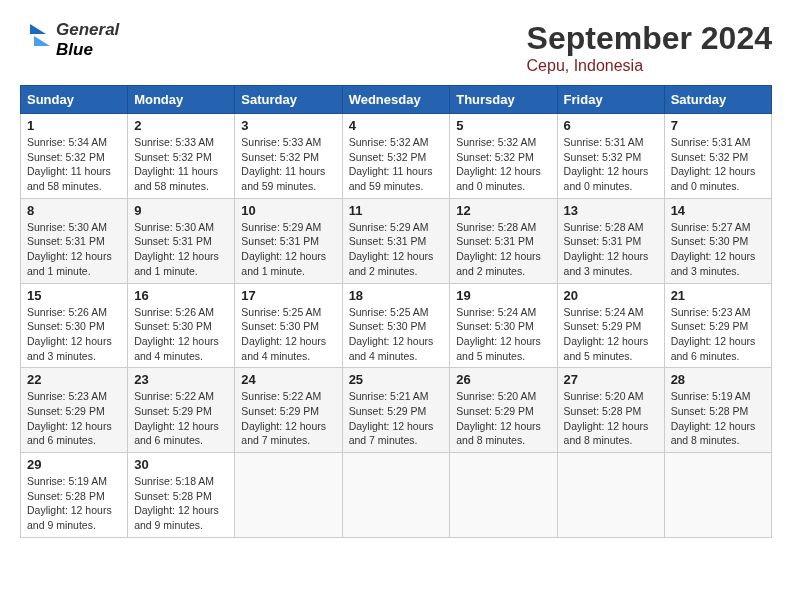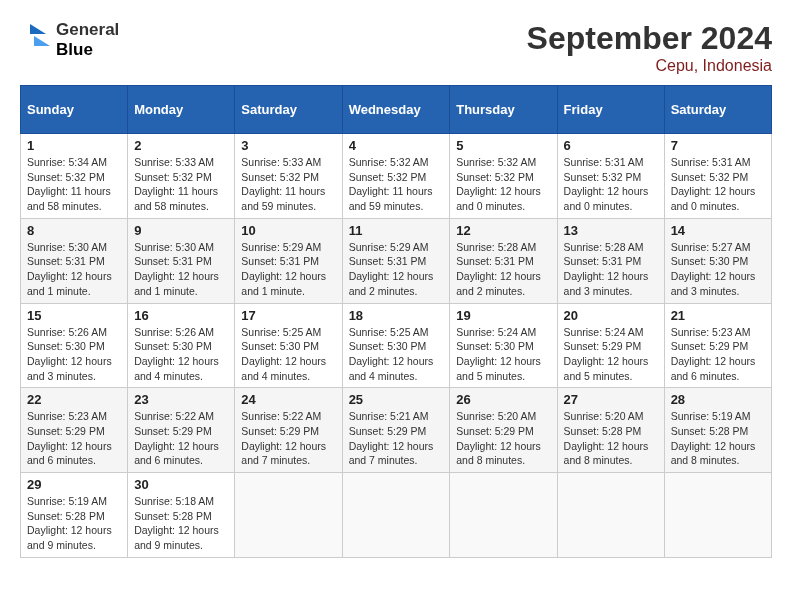--- a/index.html
+++ b/index.html
@@ -12,42 +12,43 @@
     }
     .header-area {
       display: flex;
       justify-content: space-between;
       align-items: flex-start;
       margin-bottom: 10px;
     }
     .logo {
       display: flex;
       align-items: flex-start;
+      font-style: italic;
     }
     .title-area {
-      text-align: right;
+      text-align: left;
     }
     .month-title {
       font-size: 32px;
       font-weight: bold;
       color: #333;
     }
     .location {
       font-size: 16px;
       color: #7f1d1d;
     }
     .calendar-table {
       width: 100%;
       border-collapse: collapse;
       font-size: 11px;
     }
     .calendar-table th {
       background-color: #2563b0;
       color: #fff;
-      padding: 16px 6px;
+      padding: 6px 6px;
       text-align: left;
       font-size: 13px;
       font-weight: bold;
       border: 1px solid #1a4e99;
     }
     .calendar-table td {
       border: 1px solid #ccc;
       vertical-align: top;
       padding: 4px 6px;
       height: 80px;

